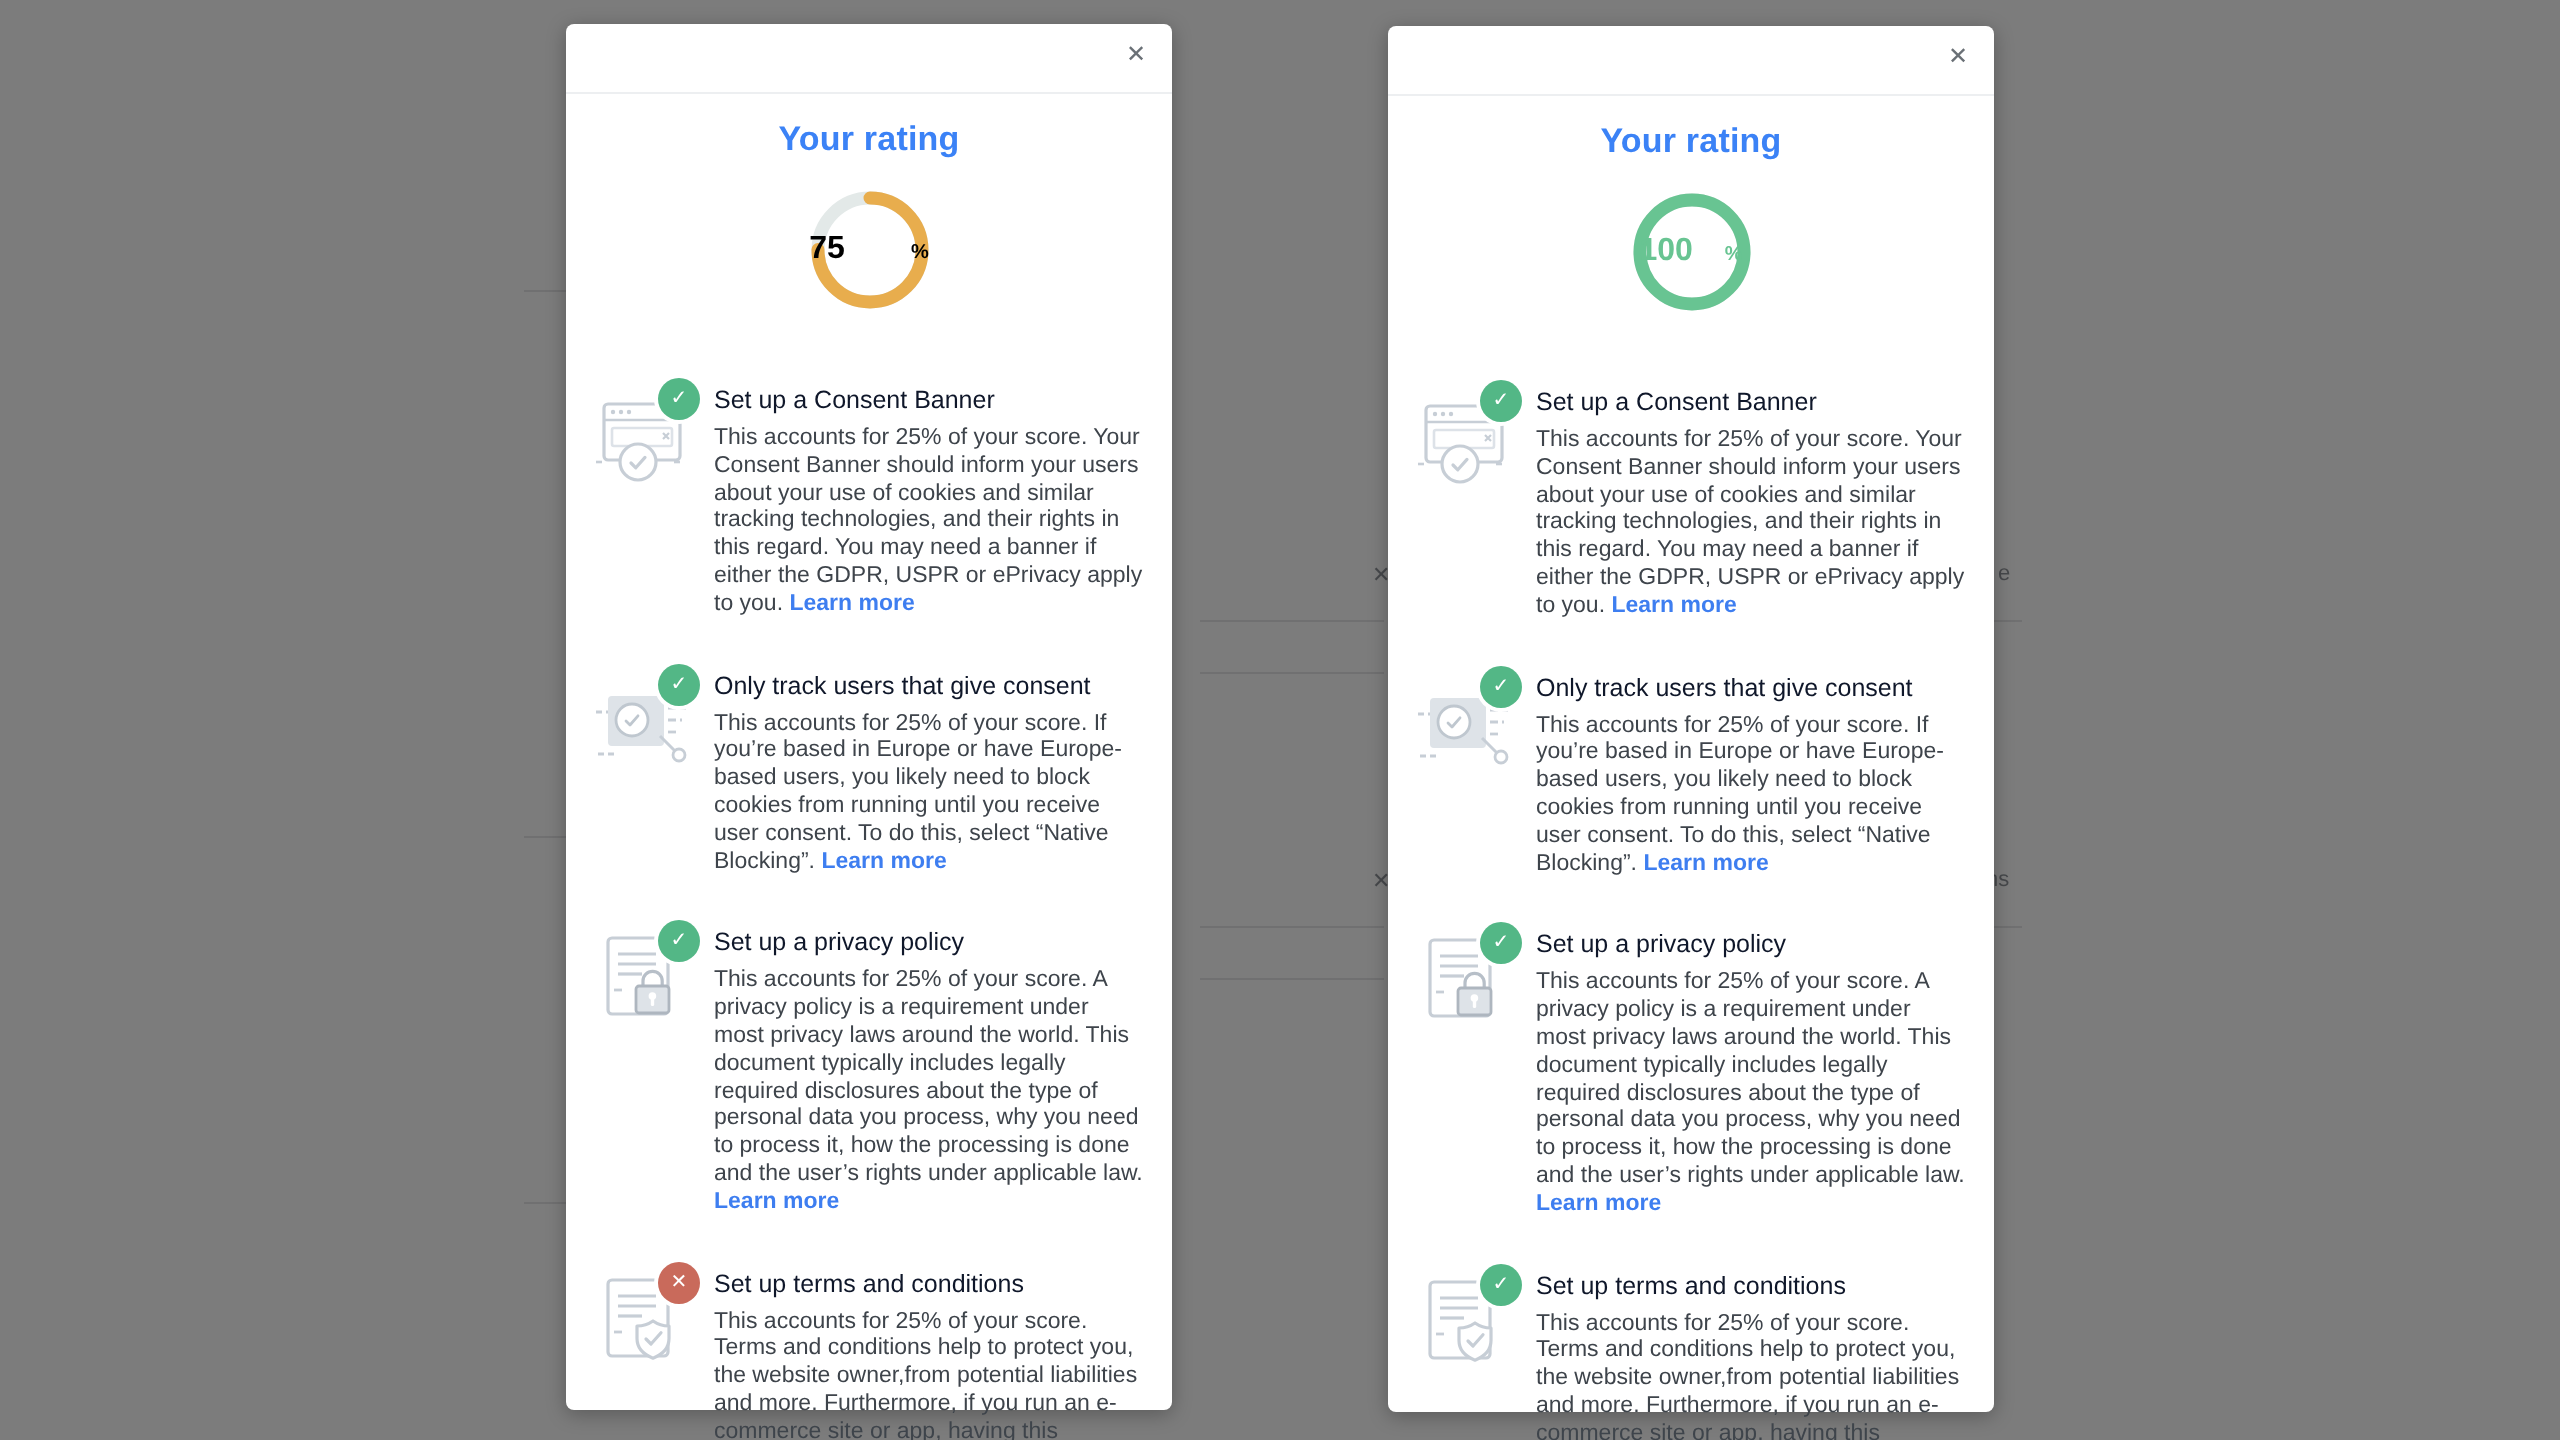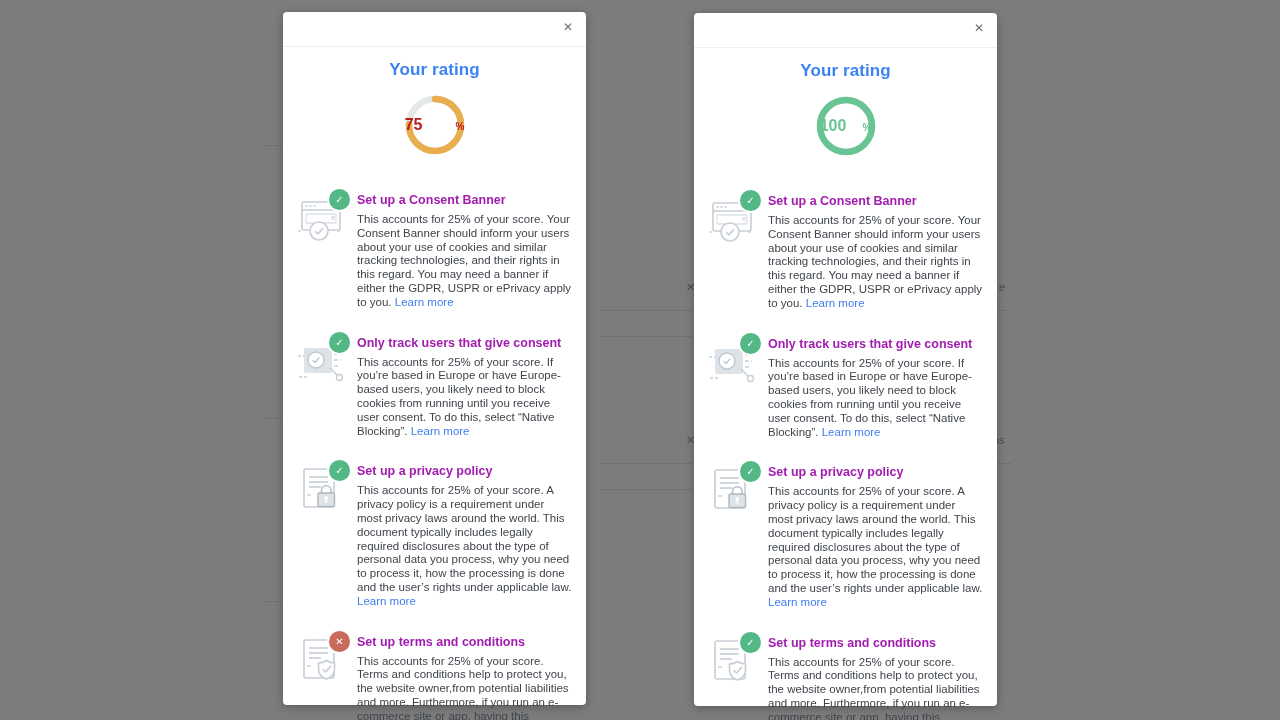--- a/index.html
+++ b/index.html
@@ -41,23 +41,23 @@
   .item{display:flex;margin-bottom:26px;}
   .icon-wrap{flex:0 0 50px;width:50px;height:52px;position:relative;margin-right:10px;}
   .badge{
     position:absolute;top:-4px;right:-3px;width:21px;height:21px;border-radius:50%;
     color:#fff;font-size:10px;font-weight:700;display:flex;align-items:center;
     justify-content:center;box-shadow:0 0 0 2px #fff;
   }
   .badge.pass{background:var(--pass_green,#53B786);}
   .badge.fail{background:var(--fail_red,#C96A5B);}
   .item-text{flex:1;min-width:0;}
-  .item-title{font-size:12.5px;font-weight:700;color:#a21caf;margin-bottom:6px;}
+  .item-title{font-size:12.5px;font-weight:400;color:#0f172a;margin-bottom:6px;}
   .item-body{font-size:11.5px;line-height:13.8px;color:#3E444B;}
-  .learn-more{color:var(--link_blue,#3E7EF0);text-decoration:none;cursor:pointer;}
+  .learn-more{color:var(--link_blue,#3E7EF0);text-decoration:none;cursor:pointer;font-weight:bold;}
 </style>
 </head>
 <body>
 
 <div>
   <span class="artifact" style="left:686px;top:281px;">✕</span>
   <span class="artifact" style="left:999px;top:281px;font-weight:400;">e</span>
   <span class="artifact" style="left:686px;top:434px;">✕</span>
   <span class="artifact" style="left:993px;top:434px;font-weight:400;">ns</span>
   <div class="hairline dark" style="left:262px;top:145px;width:21px;"></div>
@@ -74,21 +74,21 @@
 <div class="modal" style="left:283px;top:12px;">
   <div class="modal-header">
     <button class="close-btn">✕</button>
   </div>
   <div class="modal-title">Your rating</div>
   <div class="ring-wrap">
     <svg width="64" height="64" viewBox="0 0 64 64">
       <circle class="ring-track" cx="32" cy="32" r="26" fill="none" stroke-width="6.5" style="stroke: rgb(227, 233, 232);"></circle>
       <circle class="ring-progress" cx="32" cy="32" r="26" fill="none" stroke-width="6.5" stroke-linecap="round" transform="rotate(-90 32 32)" style="stroke: rgb(232, 173, 77); stroke-dasharray: 122.522, 163.363;"></circle>
     </svg>
-    <div class="ring-label" style="color: #b91c1c; gap: 33px;">
+    <div class="ring-label" style="color: #000000; gap: 33px;">
       <span class="num">75</span>
         <span class="pct">%</span>
     </div>
   </div>
   <div class="items">
 
     <div class="item">
       <div class="icon-wrap">
         <svg width="50" height="50" viewBox="0 0 50 50">
           <rect x="5" y="9" width="38" height="28" rx="2" fill="#fff" stroke="#C7CED6" stroke-width="1.6"></rect>

